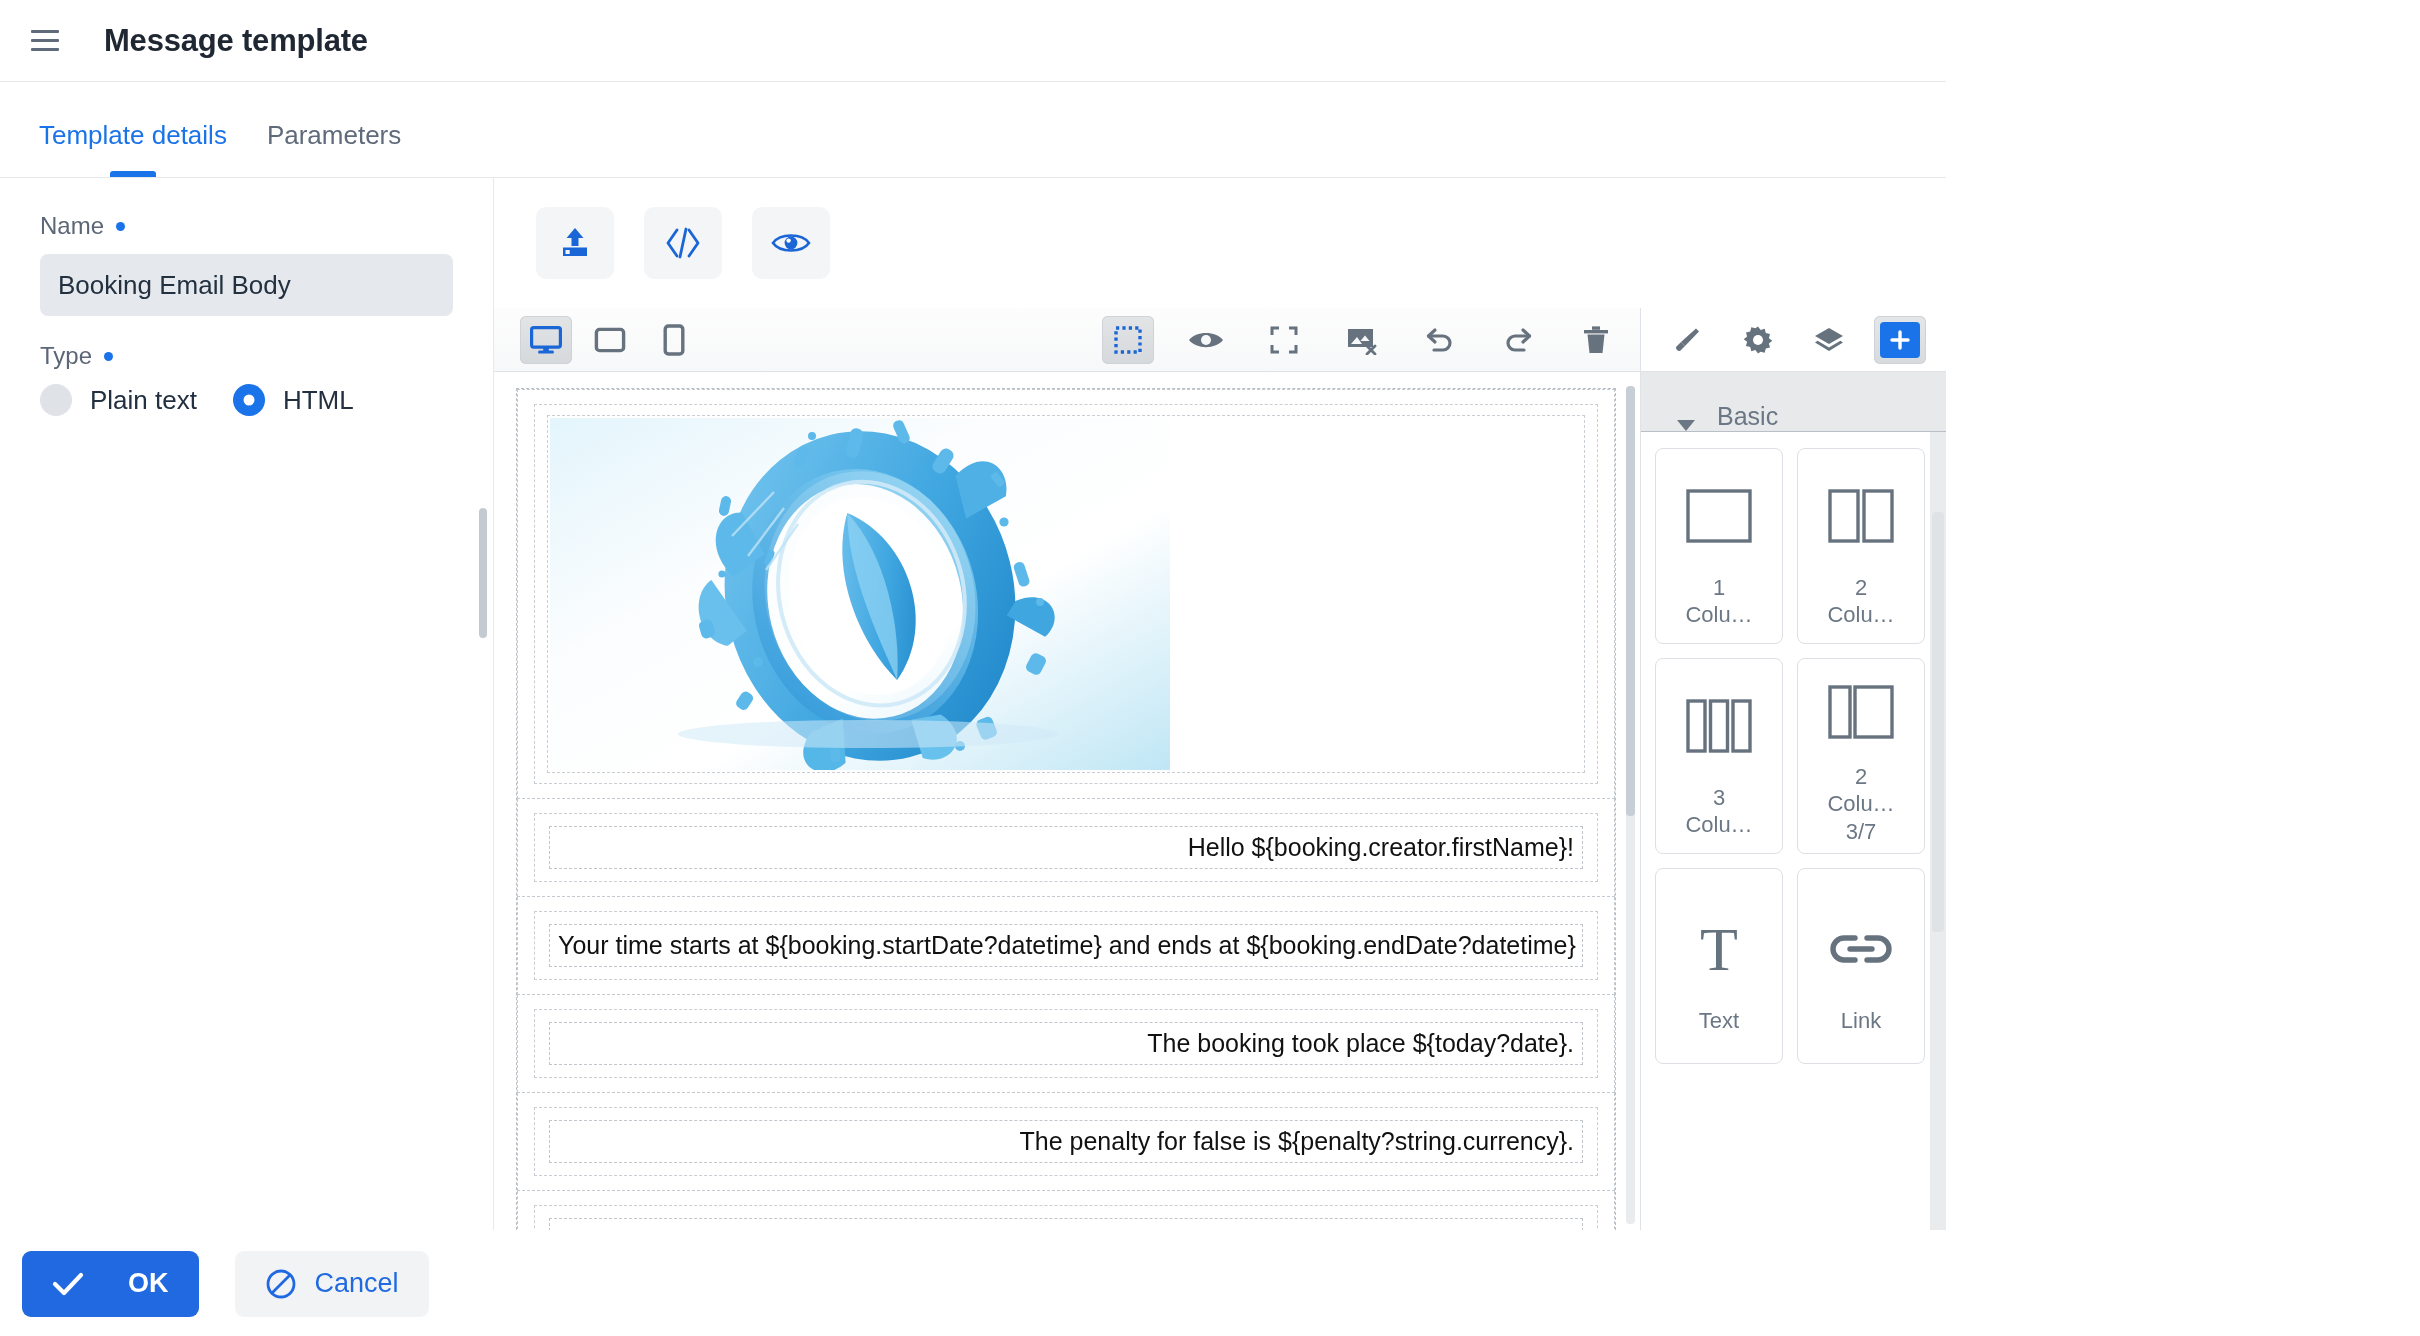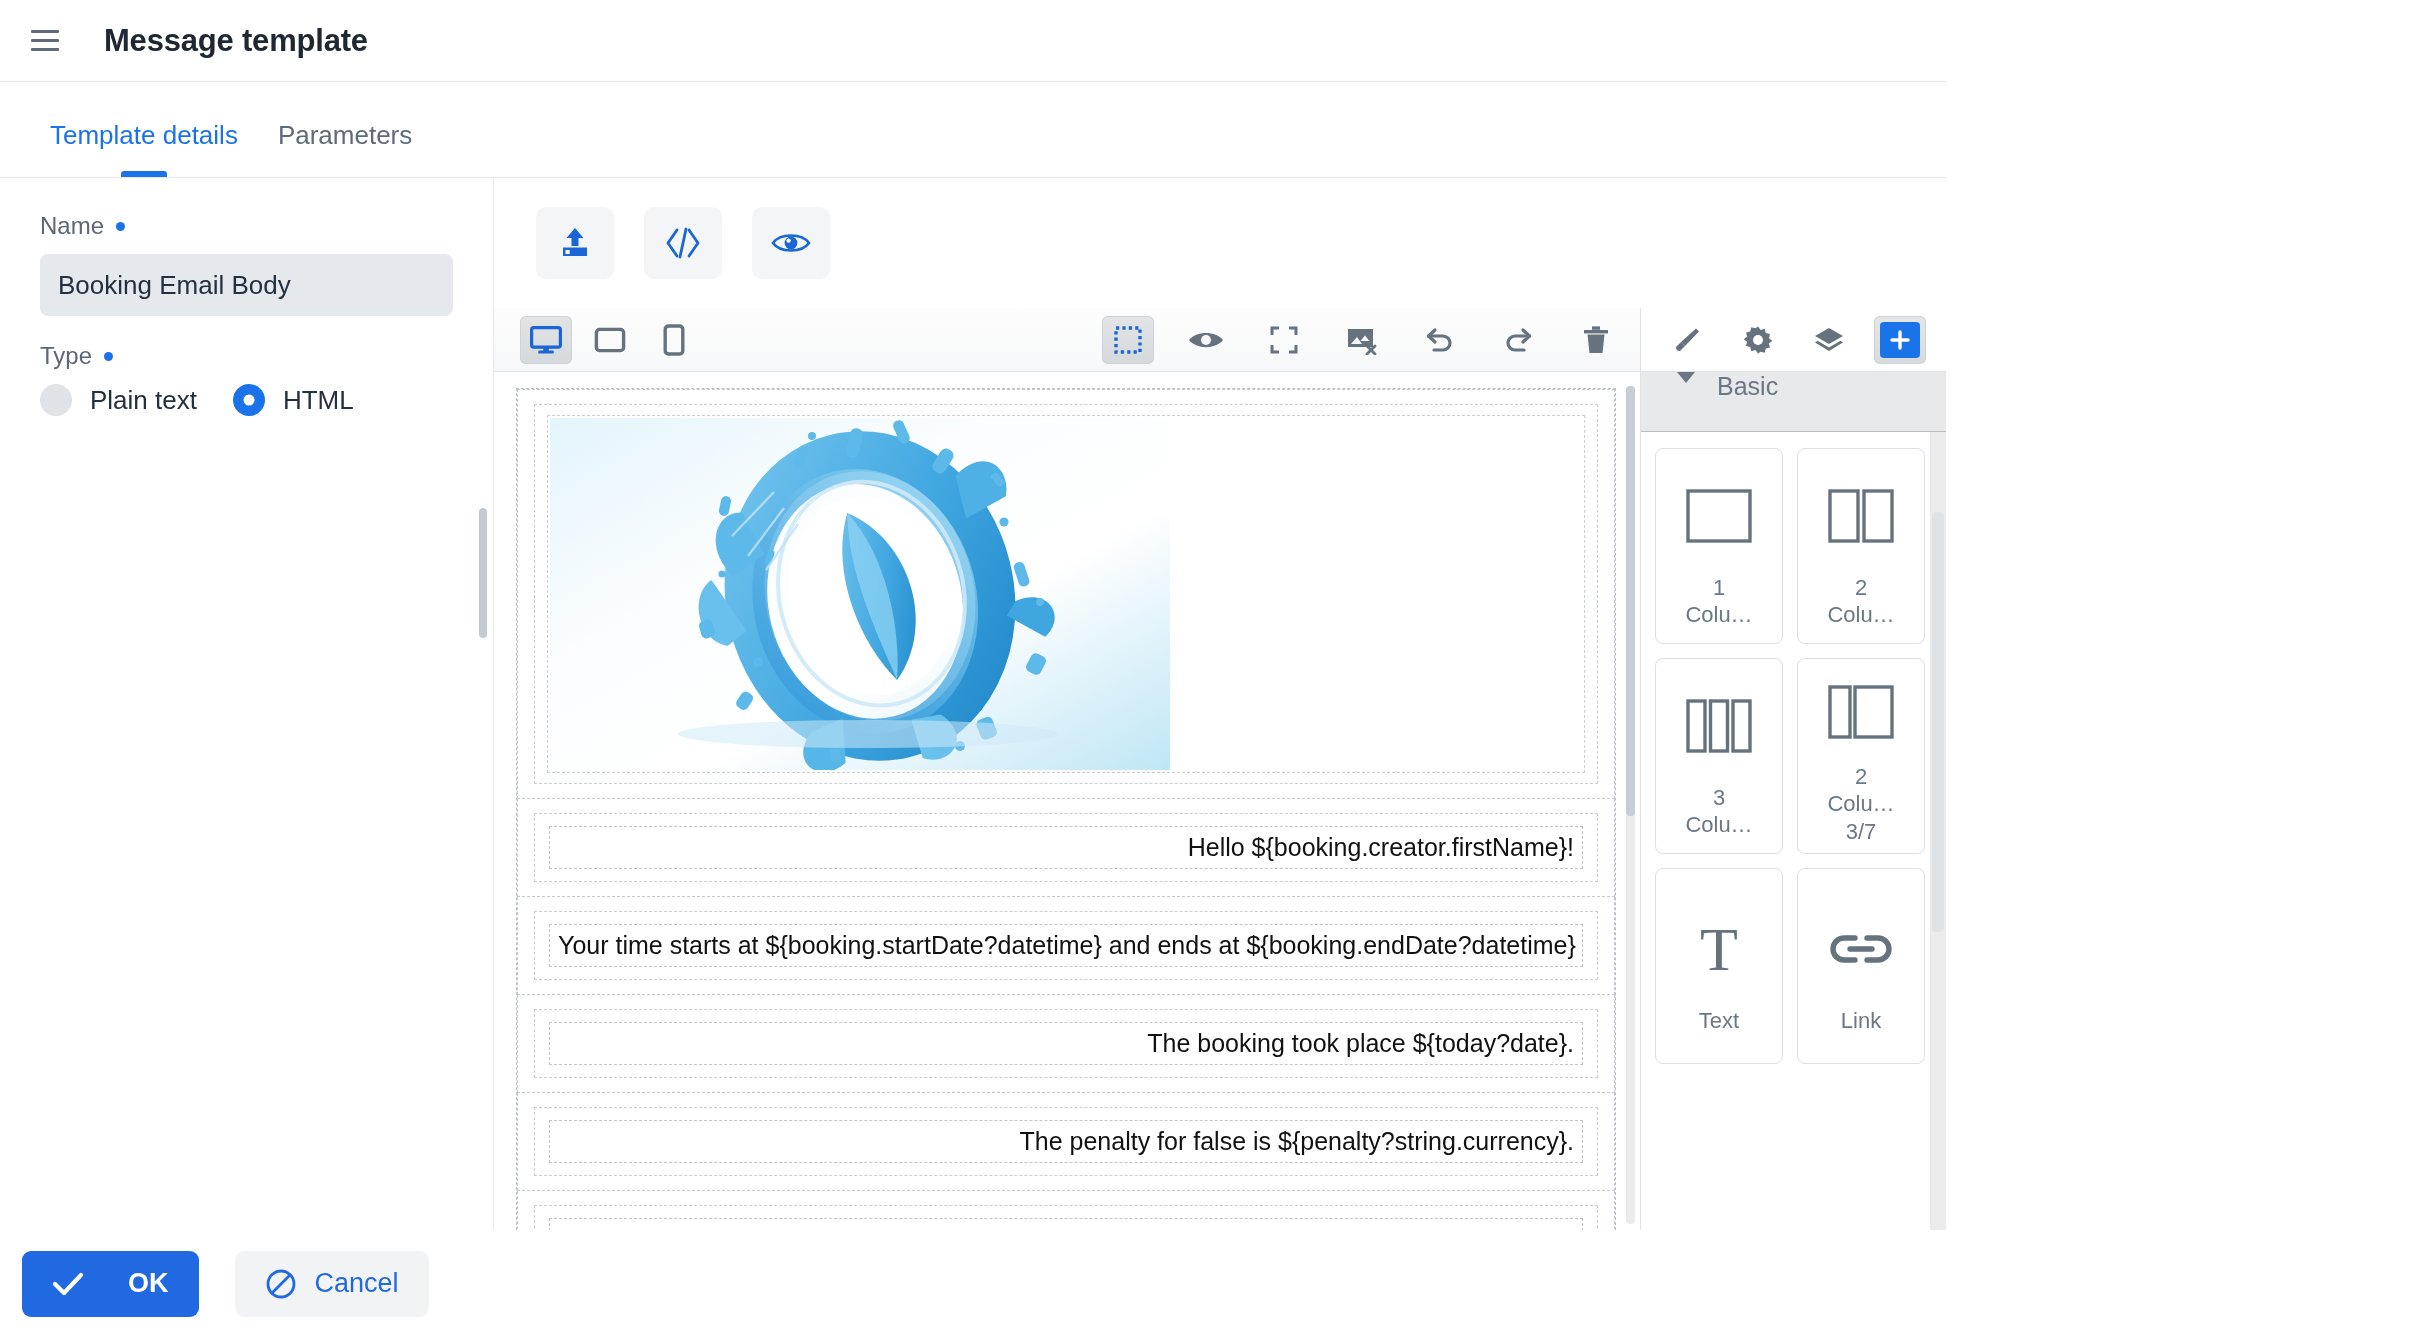--- a/index.html
+++ b/index.html
@@ -20,21 +20,21 @@
     display: flex; align-items: center;
     padding-left: 22px;
     border-bottom: 1px solid #e6e8eb;
     background: #fff;
   }
   .hamburger { width: 46px; height: 46px; display:flex; flex-direction:column; justify-content:center; align-items:center; gap:6px; cursor:pointer; }
   .hamburger span { display:block; width: 28px; height: 3px; background:#5f6b7a; border-radius:1px; }
   .app-title { font-size: 31px; font-weight: 700; color: #1f2733; margin-left: 36px; letter-spacing: -0.2px; }
 
   
-  .tabbar { height: 96px; flex: 0 0 96px; display:flex; align-items:flex-end; padding-left: 30px; border-bottom:1px solid #e6e8eb; background:#fff; position:relative; }
+  .tabbar { height: 96px; flex: 0 0 96px; display:flex; align-items:flex-end; padding-left: 19px; border-bottom:1px solid #e6e8eb; background:#fff; position:relative; }
   .tab { position:relative; font-size: 26px; color:#5f6b7a; padding: 0 20px 26px 20px; cursor:pointer; white-space:nowrap; }
   .tab.active { color:#1a73e8; font-weight:400; }
   .tab.active::after {
     content:""; position:absolute; left:50%; transform:translateX(-50%);
     bottom: 0px; width: 46px; height: 6px; background:#1a73e8; border-radius:3px 3px 0 0;
   }
 
   
   .body { flex: 1 1 auto; display:flex; min-height:0; position:relative; background:#fff; }
 
@@ -104,21 +104,21 @@
   .txtwrap { border:1px dashed #c9ced4; padding: 12px 14px; }
   .cscroll { position:absolute; right:5px; top: 78px; bottom: 6px; width:9px; background:#e9ebed; border-radius:4px; }
   .cscroll i { position:absolute; left:0; right:0; top: 0; height: 430px; background:#c8ced5; border-radius:4px; display:block; }
 
   
   .blockspane { width: 306px; flex:0 0 306px; border-left:1px solid #dfe2e6; display:flex; flex-direction:column; background:#fff; position:relative; }
   .bp-tabs { height: 64px; flex:0 0 64px; display:flex; align-items:center; justify-content:space-around; background:#fff; border-bottom:1px solid #dfe2e6; padding: 0 10px; }
   .bp-tab { width: 52px; height: 48px; border-radius:6px; display:flex; align-items:center; justify-content:center; cursor:pointer; }
   .bp-tab.sel { background: linear-gradient(#e4e6e8,#d8dbde); box-shadow: inset 0 0 0 1px #cfd3d7; }
   .bp-plus { width: 40px; height:36px; background:#1a73e8; border-radius:4px; display:flex; align-items:center; justify-content:center; }
-  .cat-head { height: 60px; flex:0 0 60px; background:#e7e9eb; border-bottom:1px solid #b9bfc6; display:flex; align-items:flex-start; padding-left: 36px; gap: 22px; cursor:pointer; }
+  .cat-head { height: 60px; flex:0 0 60px; background:#e7e9eb; border-bottom:1px solid #b9bfc6; display:flex; align-items:flex-end; padding-left: 36px; gap: 22px; cursor:pointer; }
   .caret { width:0;height:0;border-left:9px solid transparent;border-right:9px solid transparent;border-top:11px solid #6b7785; }
   .cat-title { font-size: 25px; color:#6b7785; }
   .blocks { flex:1 1 auto; padding: 16px 14px 0 14px; display:flex; flex-wrap:wrap; gap: 14px; align-content:flex-start; overflow:hidden; }
   .block {
     width: 128px; height: 196px; border:1px solid #dcdfe3; border-radius:8px; background:#fff;
     display:flex; flex-direction:column; align-items:center; justify-content:center; cursor:pointer; padding: 8px;
   }
   .block .bicon { height: 104px; display:flex; align-items:center; justify-content:center; }
   .block .blabel { font-size: 22px; color:#6b7785; text-align:center; line-height:1.25; margin-top: 6px; }
   .rscroll { position:absolute; right:0; top:124px; bottom:0; width: 16px; background:#e9ebed; }

